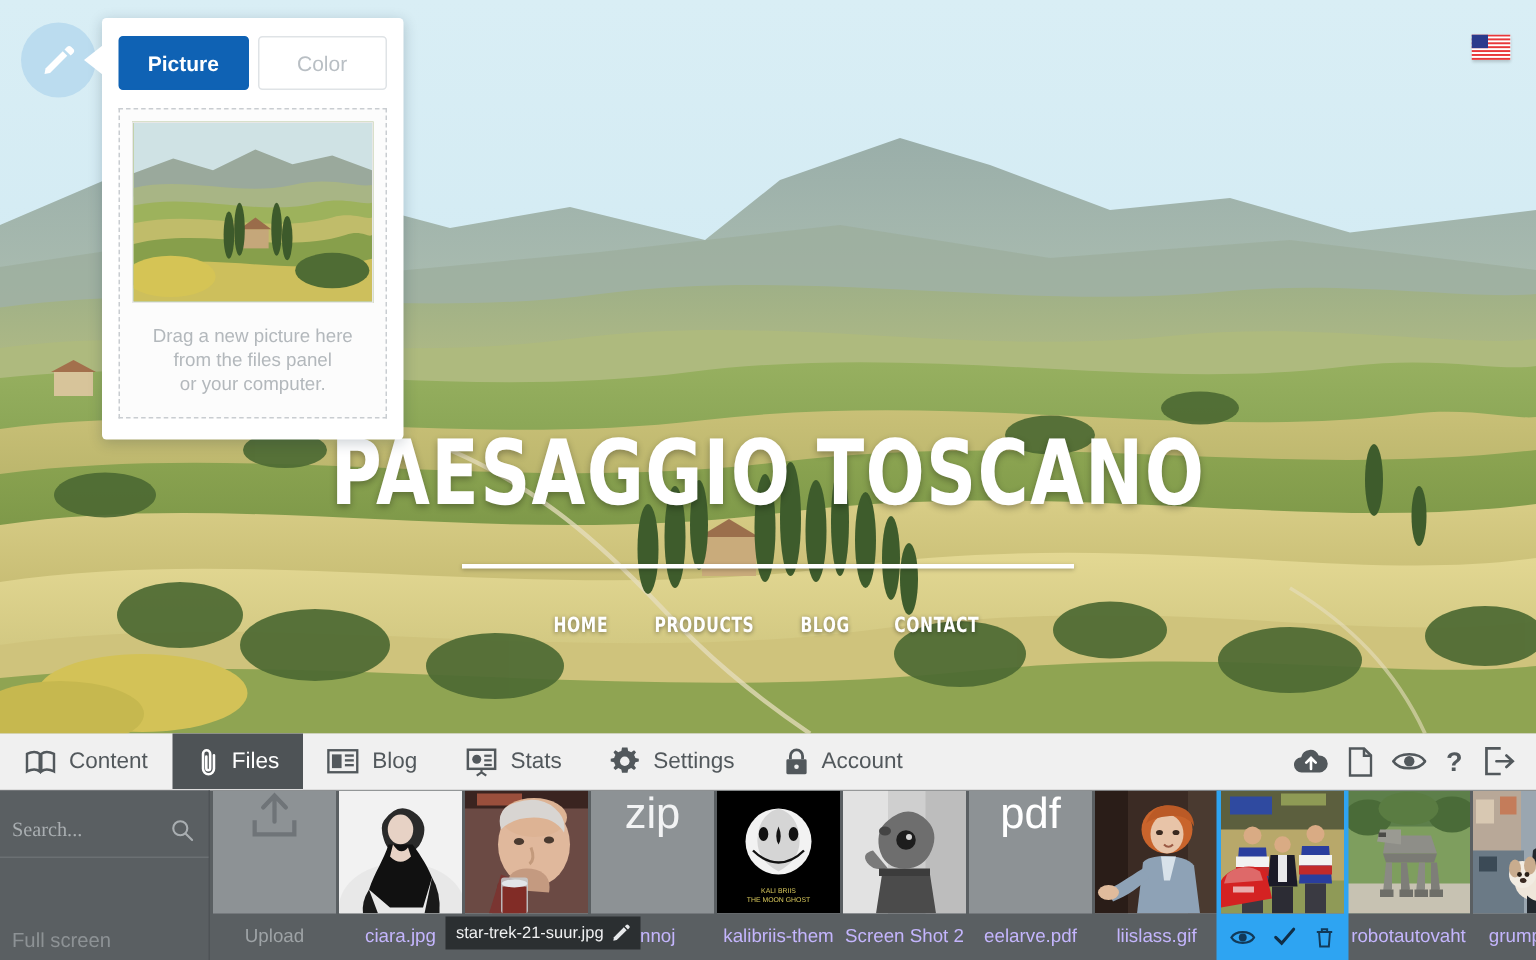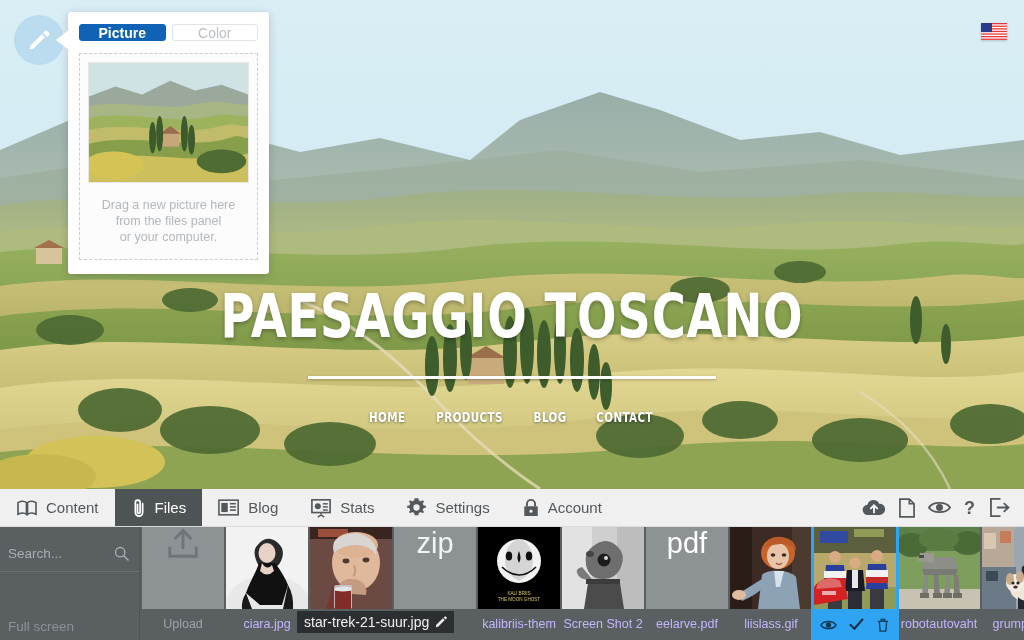--- a/index.html
+++ b/index.html
@@ -79,21 +79,21 @@
     background: #ffffff;
     border-radius: 3px;
     box-shadow: 0 2px 9px rgba(20,40,60,.22);
     z-index: 21;
     padding: 12px 11px 14px 11px;
   }
   .seg {
     display: flex; gap: 6px; margin-bottom: 12px;
   }
   .seg button {
-    flex: 1; height: 17px;
+    flex: 1; height: 36px;
     font-family: "Liberation Sans", sans-serif;
     font-size: 14px; font-weight: 700;
     border-radius: 3px; cursor: pointer;
     border: 1px solid transparent;
   }
   .seg .seg-on {
     background: #0f62b4; color: #fff; border-color: #0f62b4;
   }
   .seg .seg-off {
     background: #fff; color: #b9bfc4; border: 1px solid #dfe3e6; font-weight: 400;
@@ -150,21 +150,21 @@
     border-right: 1px solid #4e5356;
   }
   .fs-search {
     height: 37px; display: flex; align-items: center; justify-content: space-between;
     padding: 0 10px 0 8px; color: #a9aeb1;
     border-bottom: 1px solid #6b7073;
     margin-top: 8px;
   }
   .fs-search input {
     border: 0; background: transparent; color: #a9aeb1;
-    font-family: Liberation Sans, sans-serif; font-size: 13.5px;
+    font-family: Liberation Serif, serif; font-size: 13.5px;
     width: 100px; outline: none;
   }
   .fs-search input::placeholder { color: #a9aeb1; }
   .fs-collections {
     height: 32px; display: flex; align-items: center; justify-content: space-between;
     padding: 0 10px 0 8px; color: #e6e8e9; font-size: 13.5px;
     cursor: pointer;
   }
   .fs-fullscreen {
     margin-top: auto; padding: 0 8px 6px 8px;
@@ -196,21 +196,21 @@
   .thumb.selected .cap {
     background: #2ea4f2; display: flex; align-items: center;
     justify-content: center; gap: 12px;
   }
   .ziptile { background: #b5b9bb; color: #fff; font-size: 30px; font-weight: 400; }
   .pdftile { background: #f92b24; color: #fff; font-size: 30px; font-weight: 400; }
 
   .tooltip {
     position: absolute; left: 297px; top: 611px;
     background: #2b2f31; color: #f0f1f2;
-    font-size: 14px; height: 22px; line-height: 22px;
+    font-size: 11px; height: 22px; line-height: 22px;
     padding: 0 7px; white-space: nowrap; z-index: 40;
     display: flex; align-items: center; gap: 6px;
   }
 </style>
 </head>
 <body>
 
 <div id="app">
 
   <div class="hero">

